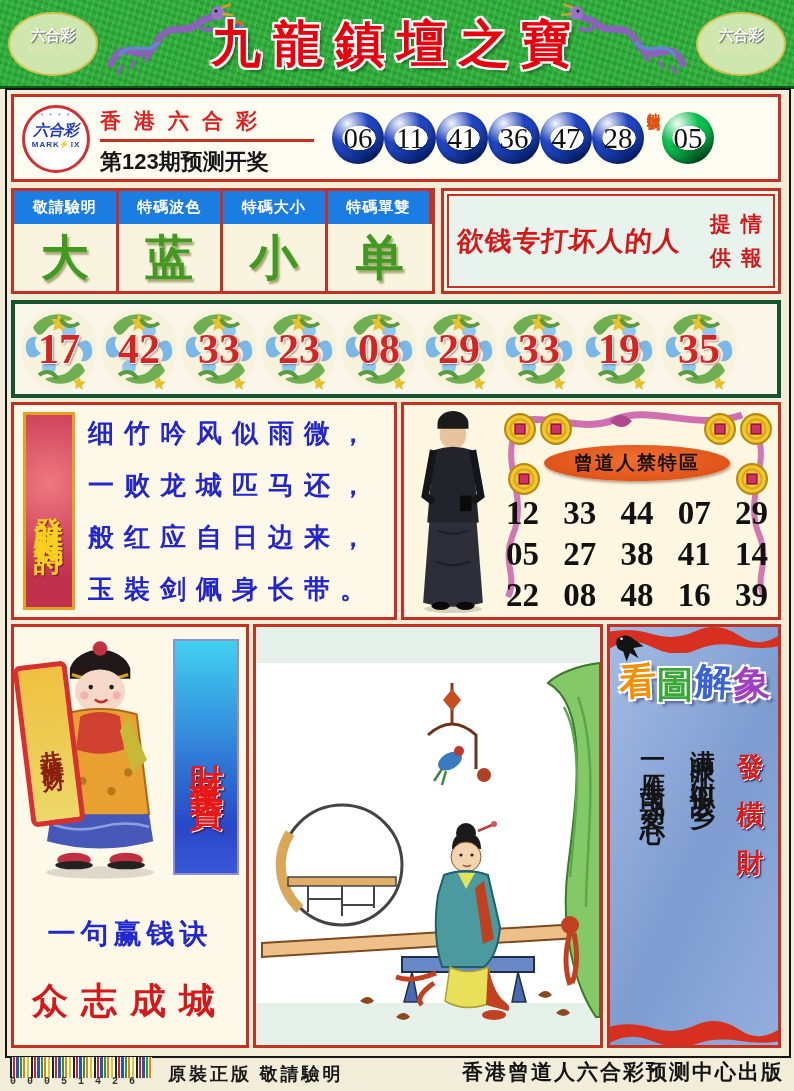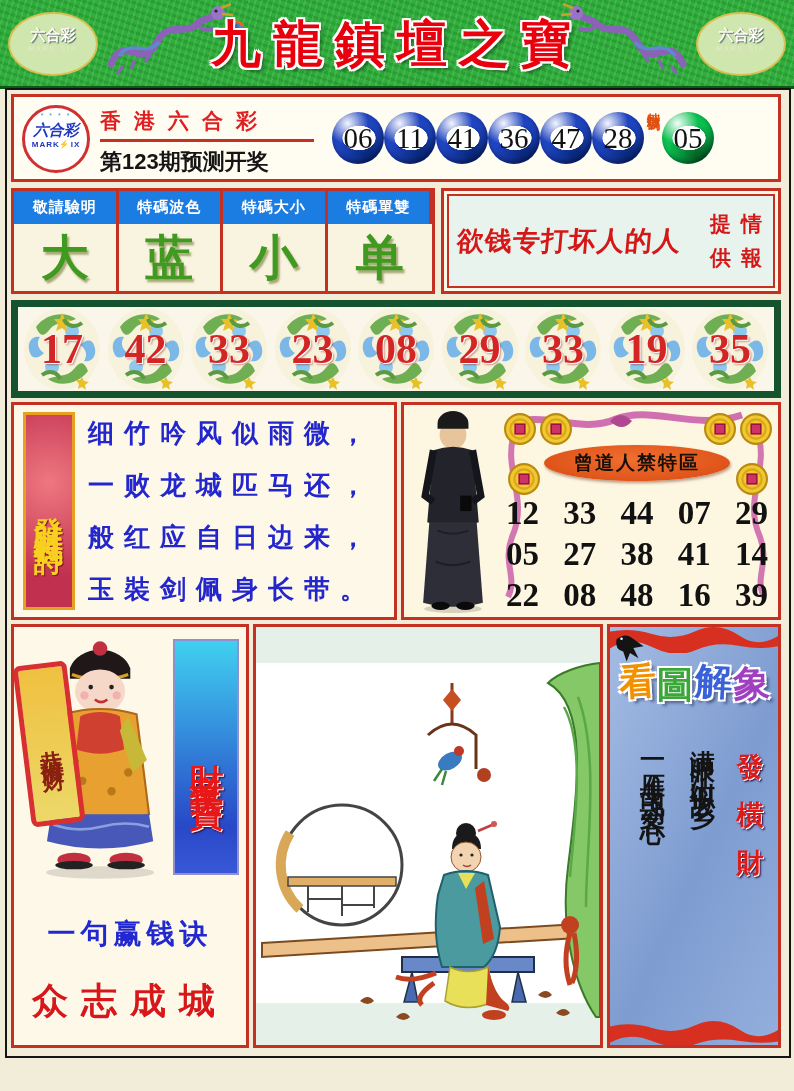--- a/index.html
+++ b/index.html
@@ -58,21 +58,21 @@
   .attr-h{background:#1b7ce2;color:#fff;font-size:15px;font-weight:bold;display:flex;align-items:center;justify-content:center;letter-spacing:1px;border-right:3px solid #c43122;}
   .attr-h:last-of-type{border-right:none;}
   .attr-v{display:flex;align-items:center;justify-content:center;font-size:48px;font-weight:bold;color:#3f9a1f;border-right:3px solid #c43122;font-family:"Liberation Serif",serif;text-shadow:2px 3px 2px #a8a878;}
   .attr-v.last{border-right:none;}
   .tipbox{left:434px;top:98px;width:340px;height:106px;border:3px solid #c43122;background:#fdf8e8;box-sizing:border-box;}
   .tipinner{position:absolute;left:3px;top:3px;right:3px;bottom:3px;border:2px solid #c43122;background:#e9f3ee;display:flex;align-items:center;}
   .tiptext{flex:1;color:#d41818;font-size:27px;font-weight:900;letter-spacing:1px;padding-left:8px;transform:skewX(-5deg);white-space:nowrap;font-family:"Liberation Serif",serif;}
   .tipgrid{width:62px;display:grid;grid-template-columns:1fr 1fr;grid-auto-rows:34px;margin-right:6px;}
   .tipgrid span{color:#d41818;font-size:21px;font-weight:bold;display:flex;align-items:center;justify-content:center;font-family:"Liberation Serif",serif;}
   
-  .numrow{left:4px;top:210px;width:770px;height:98px;background:#fbf6ea;display:flex;align-items:center;justify-content:space-between;padding:0 4px;box-sizing:border-box;border:7px solid #14532d;position:absolute;}
+  .numrow{left:4px;top:210px;width:770px;height:98px;background:#fbf6ea;display:flex;align-items:center;justify-content:flex-start;padding:0 4px;box-sizing:border-box;border:4px solid #14532d;position:absolute;}
   .med{position:relative;width:80px;height:84px;flex:0 0 auto;}
   .med svg{position:absolute;left:0;top:0;}
   .med span{position:absolute;left:0;top:0;width:100%;height:100%;display:flex;align-items:center;justify-content:center;
     font-family:"Liberation Serif",serif;font-size:42px;font-weight:bold;color:#d42525;text-shadow:1px 1px 0 #fff,2px 2px 2px rgba(120,0,0,.4);}
   
   .poembox{left:4px;top:312px;width:386px;height:218px;}
   .poem-banner{position:absolute;left:9px;top:7px;width:52px;height:198px;border:3px solid #e8a020;box-sizing:border-box;
     background:radial-gradient(circle at 50% 35%, #ee7880 0%, #c23050 75%);
     color:#f8d020;writing-mode:vertical-rl;text-orientation:upright;font-size:29px;font-weight:bold;
     display:flex;align-items:center;justify-content:center;letter-spacing:7px;text-shadow:1px 1px 1px #801020;font-family:"Liberation Serif",serif;}
@@ -466,14 +466,20 @@
         <span class="t2">解</span>
         <span class="t3">象</span>
       </div>
       <div class="sidefa">發橫財</div>
       <div class="vcol a">满眼江山似故乡</div>
       <div class="vcol b">一雁南飞动客心</div>
     </div>
 
   </div>
 
+  <div class="abs footer">
+    <div class="barcode"></div>
+    <div class="bardigits">00051426</div>
+    <div class="foot-left">原裝正版 敬請驗明</div>
+    <div class="foot-right">香港曾道人六合彩预测中心出版</div>
+  </div>
 
 </div>
 
 </body></html>

